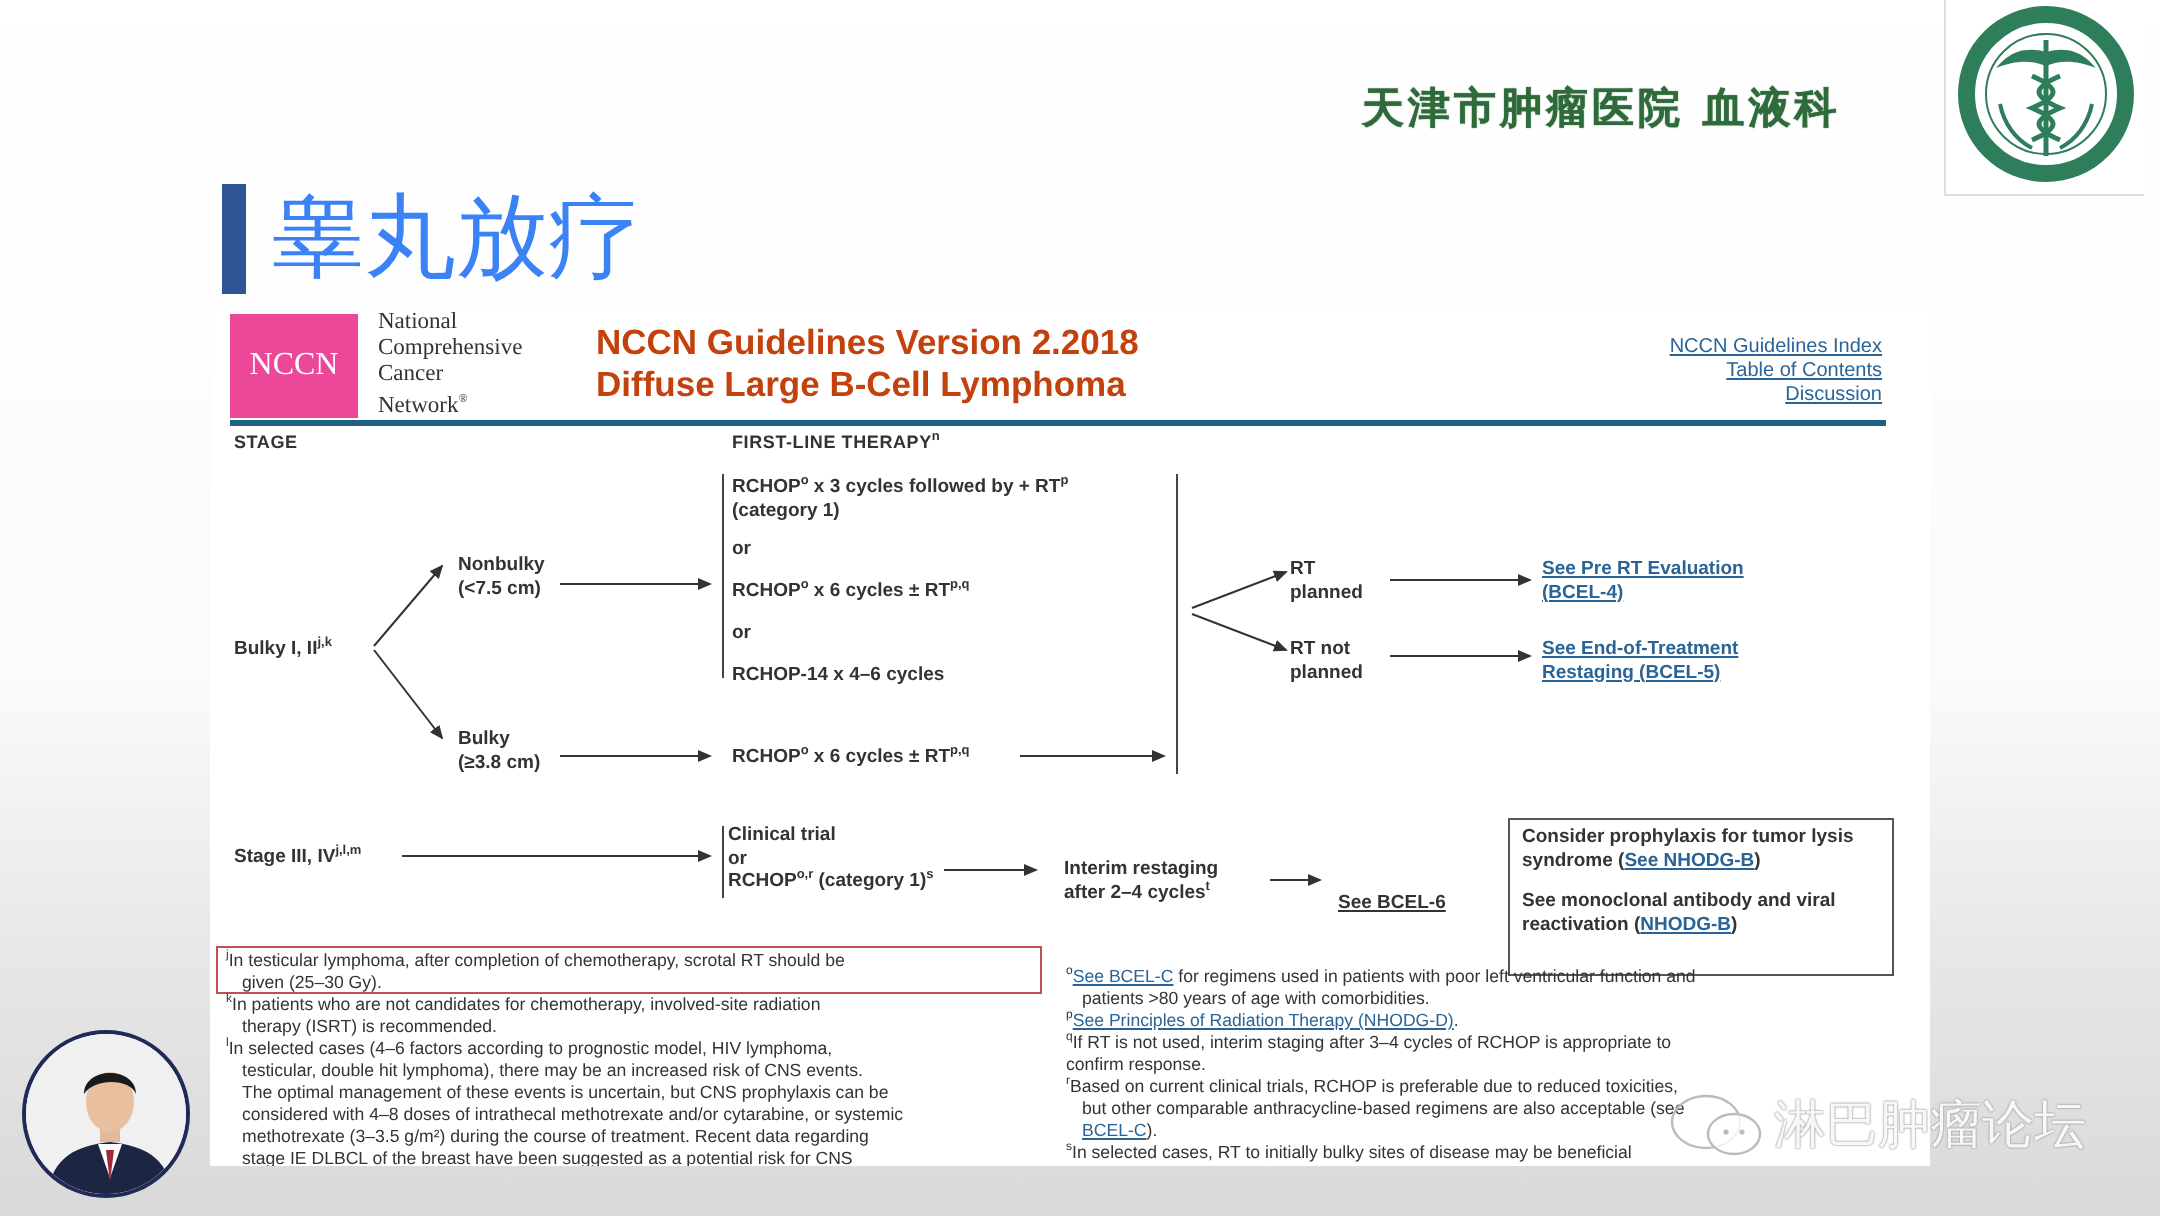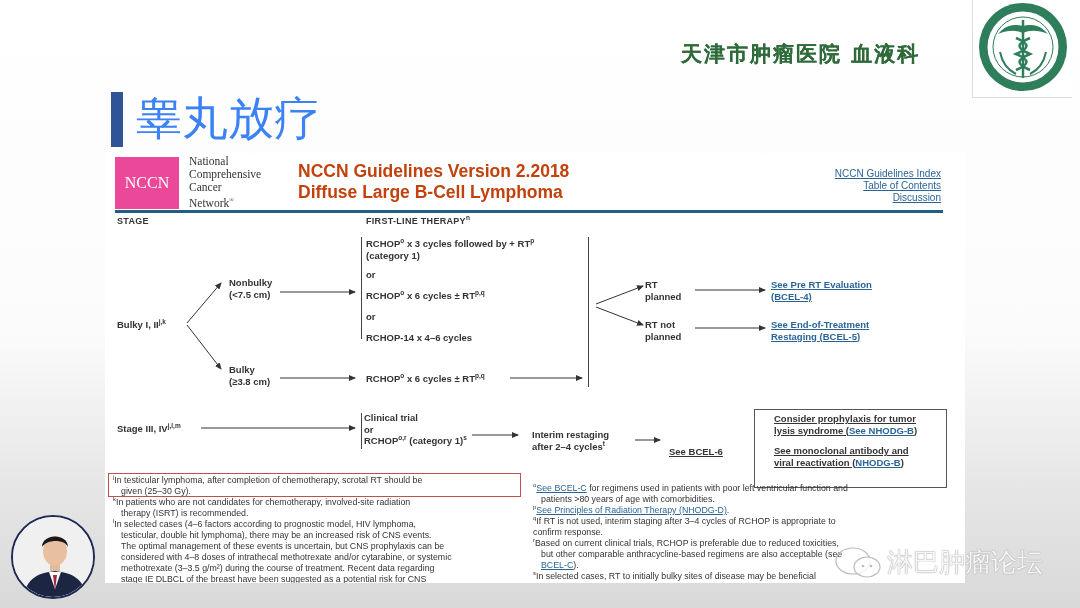--- a/index.html
+++ b/index.html
@@ -65,22 +65,22 @@
   }
   .header-rule {
     position: absolute; left: 10px; top: 57px; width: 828px; height: 3px; background: #1f5f84;
   }
 
   .t { position: absolute; font-size: 9.5px; font-weight: bold; color: #333; line-height: 11.5px; white-space: nowrap; }
   .t sup { font-size: 6.5px; line-height: 0; }
   .hdr { font-size: 9px; letter-spacing: 0.3px; }
   .vline { position: absolute; width: 1px; background: #444; }
   .box {
-    position: absolute; border: 1.3px solid #555; padding: 3px 19px;
-    font-size: 9.5px; font-weight: bold; color: #333; line-height: 11.5px; text-decoration: underline;
+    position: absolute; border: 1.3px solid #555; padding: 3px 6px;
+    font-size: 9.5px; font-weight: bold; color: #333; line-height: 11.5px;
   }
   .box p { margin-bottom: 9px; }
   .box p:last-child { margin-bottom: 16px; }
 
   .fn { position: absolute; font-size: 8.8px; color: #333; line-height: 11px; }
   .fn sup { font-size: 6px; line-height: 0; }
   .fn .ind { padding-left: 8px; display: block; }
   .highlight-box { position: absolute; border: 1.5px solid #c0504d; }
 
   svg.arrows { position: absolute; left: 0; top: 0; }

